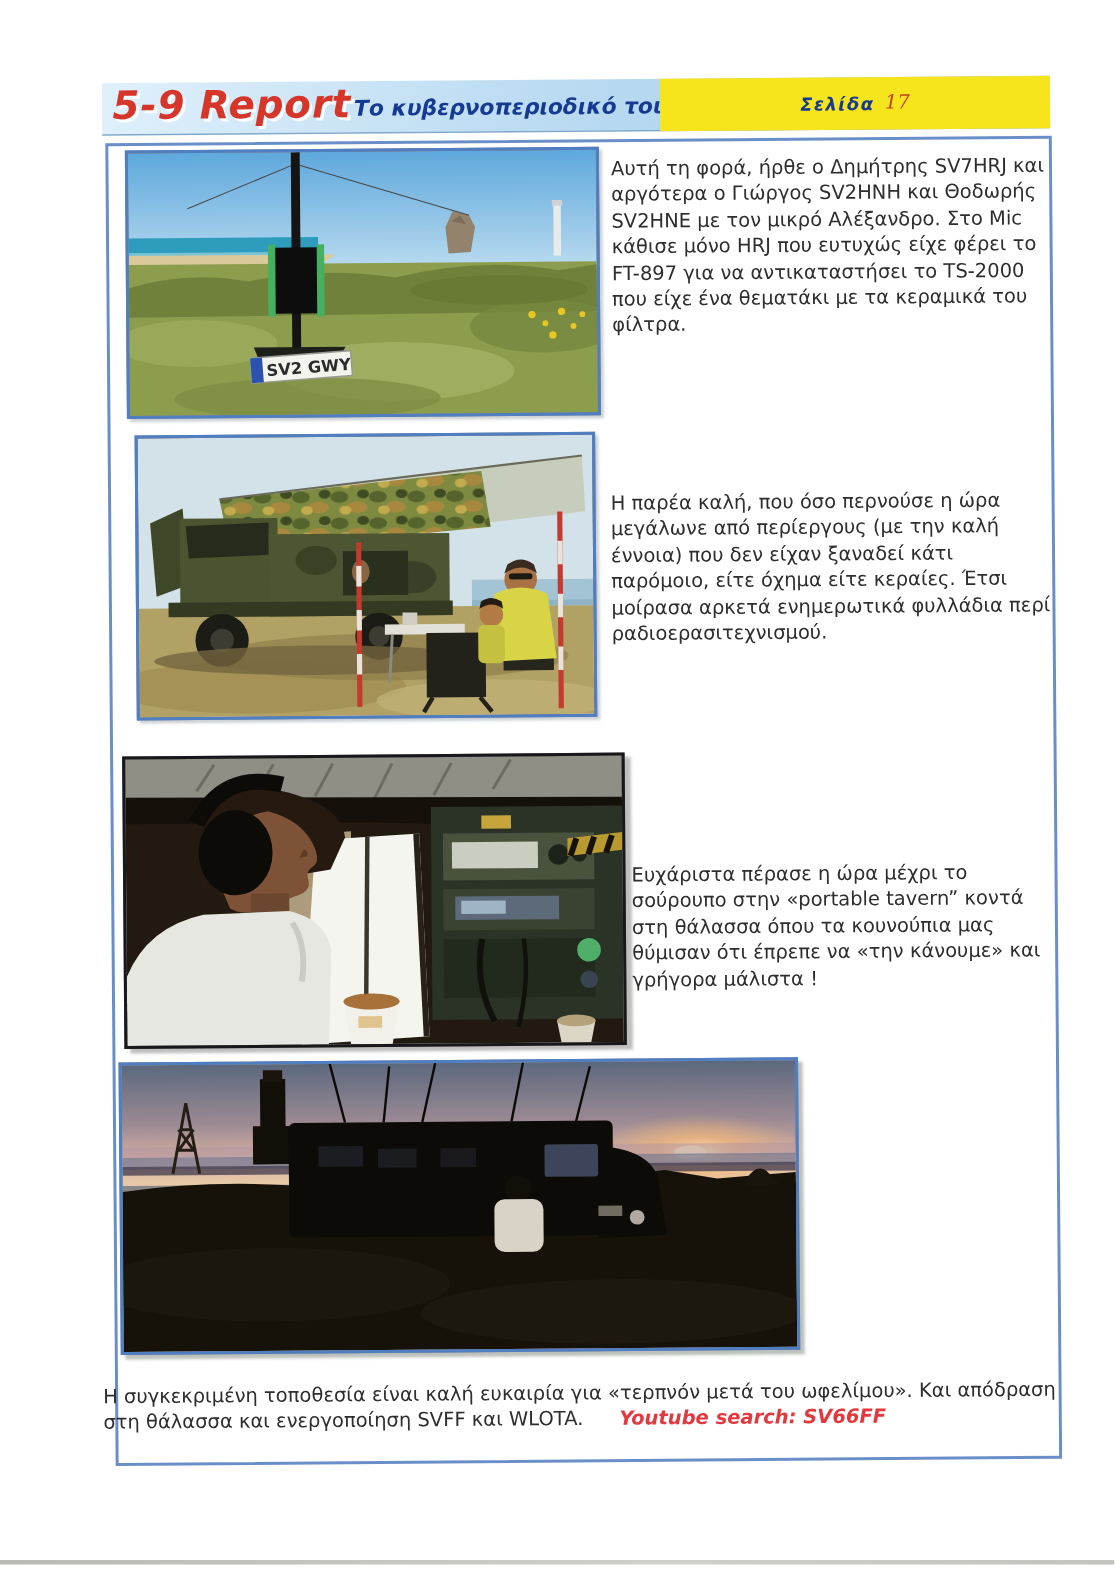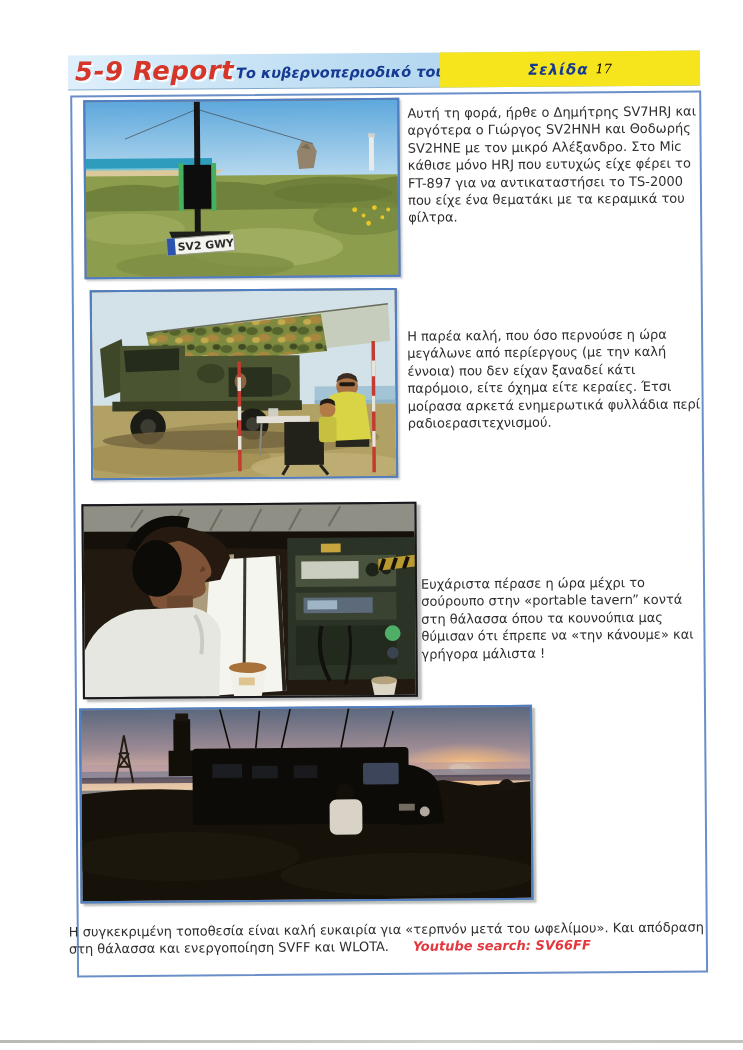--- a/index.html
+++ b/index.html
@@ -17,22 +17,22 @@
     background:linear-gradient(100deg,#dff0fb 0%,#bcdcf2 45%,#9ecbea 100%);
     border-bottom:1px solid #7fa8cc; }
   .masthead-title { position:absolute; left:7px; top:1px;
     font-size:26px; font-weight:bold; font-style:italic; color:#d63529;
     letter-spacing:0.5px; text-shadow:2px 2px 0 rgba(255,255,255,0.85); }
   .masthead-subtitle { position:absolute; left:168px; top:11px;
     font-size:14.5px; font-weight:bold; font-style:italic; color:#163a92; }
   .page-tab { position:absolute; left:372px; top:0; width:260px; height:35px;
     background:#f6e41c; display:flex; align-items:center; justify-content:center;
     gap:7px; }
-  .page-tab-label { font-size:15px; font-weight:bold; font-style:italic; color:#163a92; letter-spacing:1px; }
-  .page-tab-num { font-size:13px; font-style:italic; color:#000000;
+  .page-tab-label { font-size:12px; font-weight:bold; font-style:italic; color:#163a92; letter-spacing:1px; }
+  .page-tab-num { font-size:13px; font-style:italic; color:#c2410c;
     font-family:"DejaVu Serif","Liberation Serif",serif; }
 
   
   .content-box { position:absolute; left:70px; top:93px; width:631px; height:882px;
     border:2px solid #6a8fc8; background:#ffffff; }
 
   .body-text { position:absolute; font-size:13px; line-height:1.34; color:#2e2e2e; }
   .p1 { left:407px; top:105px; width:294px; }
   .p2 { left:405px; top:328px; width:294px; }
   .p3 { left:417px; top:576px; width:284px; }

